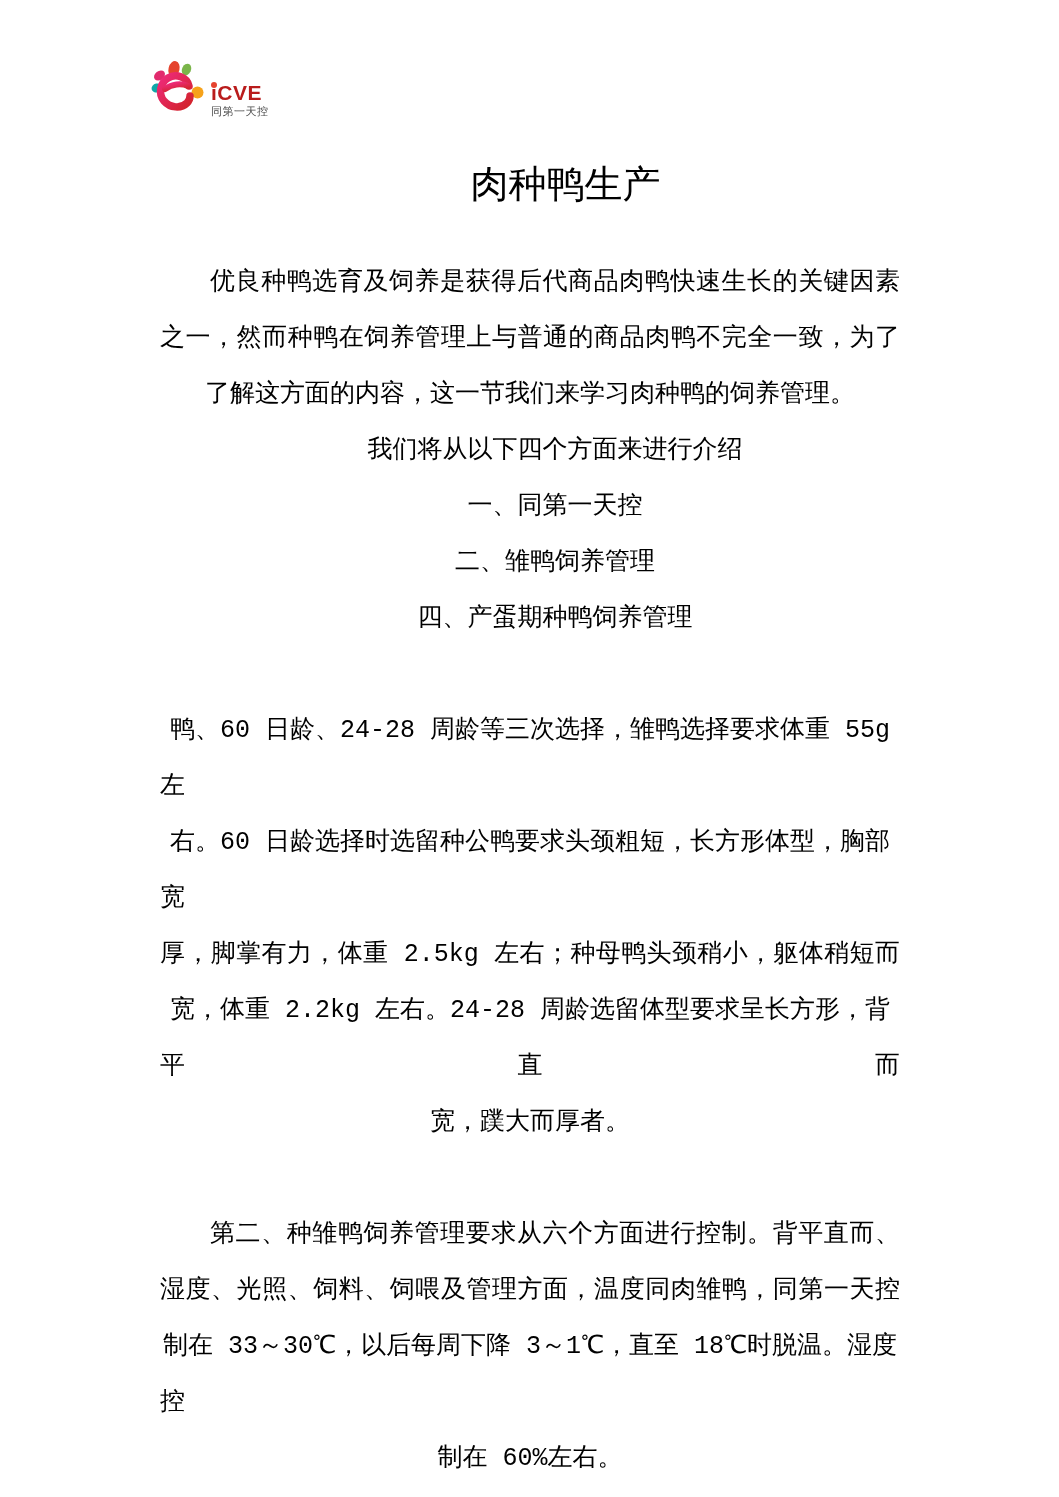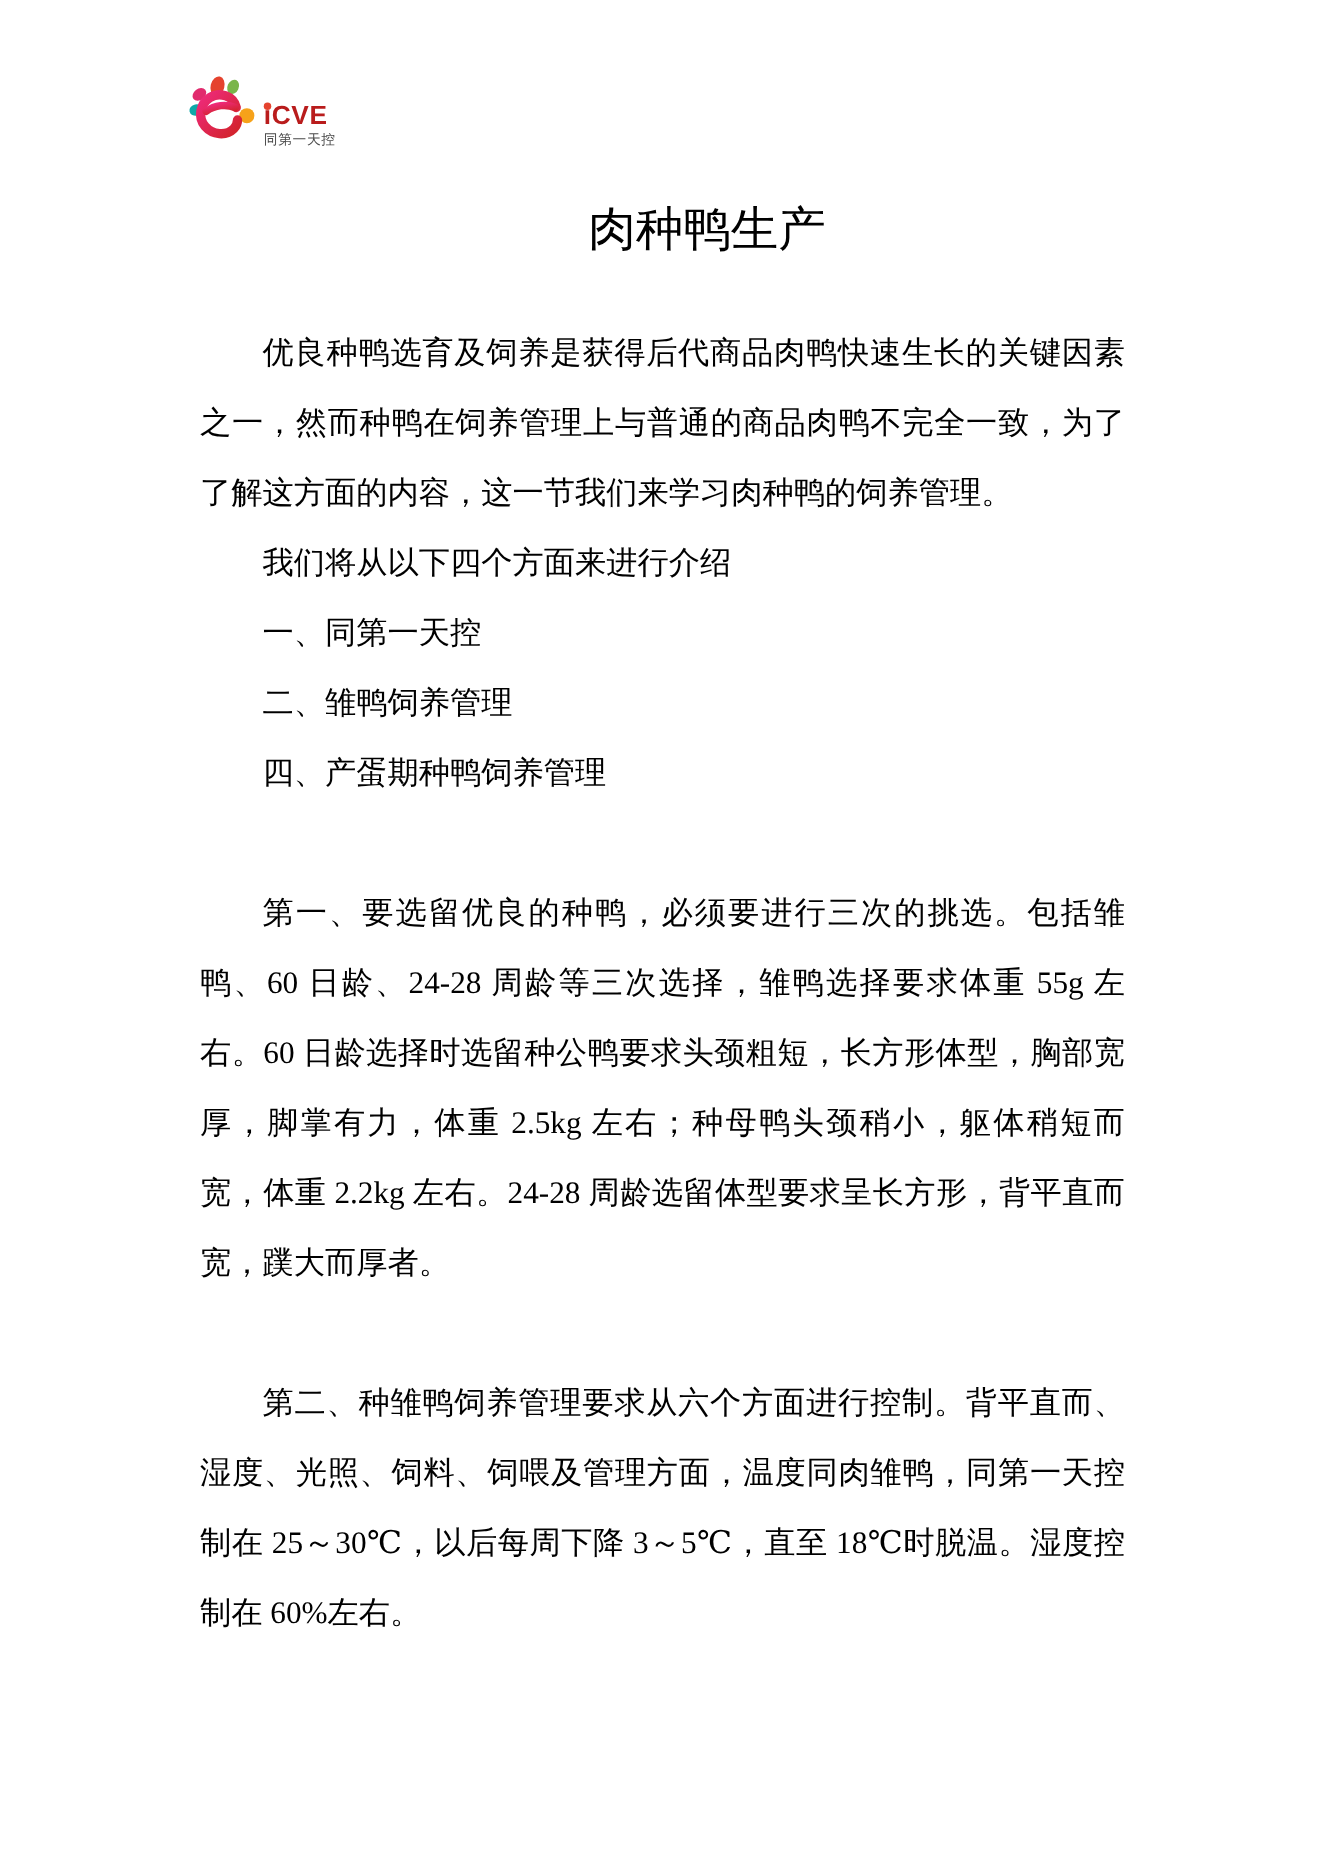--- a/index.html
+++ b/index.html
@@ -65,21 +65,21 @@
   }
   .body {
     position: absolute;
     left: 160px;
     top: 255px;
     width: 740px;
     font-size: 25px;
     line-height: 56px;
   }
   .para { margin: 0; }
-  .line { text-align: left; }
+  .line { text-align: center; font-family: Liberation Mono, monospace; }
   .line.first { text-indent: 2em; }
   .line.jst { text-align-last: justify; }
   .blank { height: 56px; }
 </style>
 </head>
 <body>
 
 <div class="page">
 
   <div class="logo">
@@ -119,29 +119,28 @@
         <div class="line first">一、同第一天控</div>
       </div>
       <div class="para">
         <div class="line first">二、雏鸭饲养管理</div>
       </div>
       <div class="para">
         <div class="line first">四、产蛋期种鸭饲养管理</div>
       </div>
       <div class="blank"></div>
       <div class="para">
-        <div class="line first jst">第一、要选留优良的种鸭，必须要进行三次的挑选。包括雏</div>
         <div class="line jst">鸭、60 日龄、24-28 周龄等三次选择，雏鸭选择要求体重 55g 左</div>
         <div class="line jst">右。60 日龄选择时选留种公鸭要求头颈粗短，长方形体型，胸部宽</div>
         <div class="line jst">厚，脚掌有力，体重 2.5kg 左右；种母鸭头颈稍小，躯体稍短而</div>
         <div class="line jst">宽，体重 2.2kg 左右。24-28 周龄选留体型要求呈长方形，背平直而</div>
         <div class="line">宽，蹼大而厚者。</div>
       </div>
       <div class="blank"></div>
       <div class="para">
         <div class="line first jst">第二、种雏鸭饲养管理要求从六个方面进行控制。背平直而、</div>
         <div class="line jst">湿度、光照、饲料、饲喂及管理方面，温度同肉雏鸭，同第一天控</div>
-        <div class="line jst">制在 25～30℃，以后每周下降 3～5℃，直至 18℃时脱温。湿度控</div>
+        <div class="line jst">制在 33～30℃，以后每周下降 3～1℃，直至 18℃时脱温。湿度控</div>
         <div class="line">制在 60%左右。</div>
       </div>
     </div>
 
 </div>
 
 </body></html>

